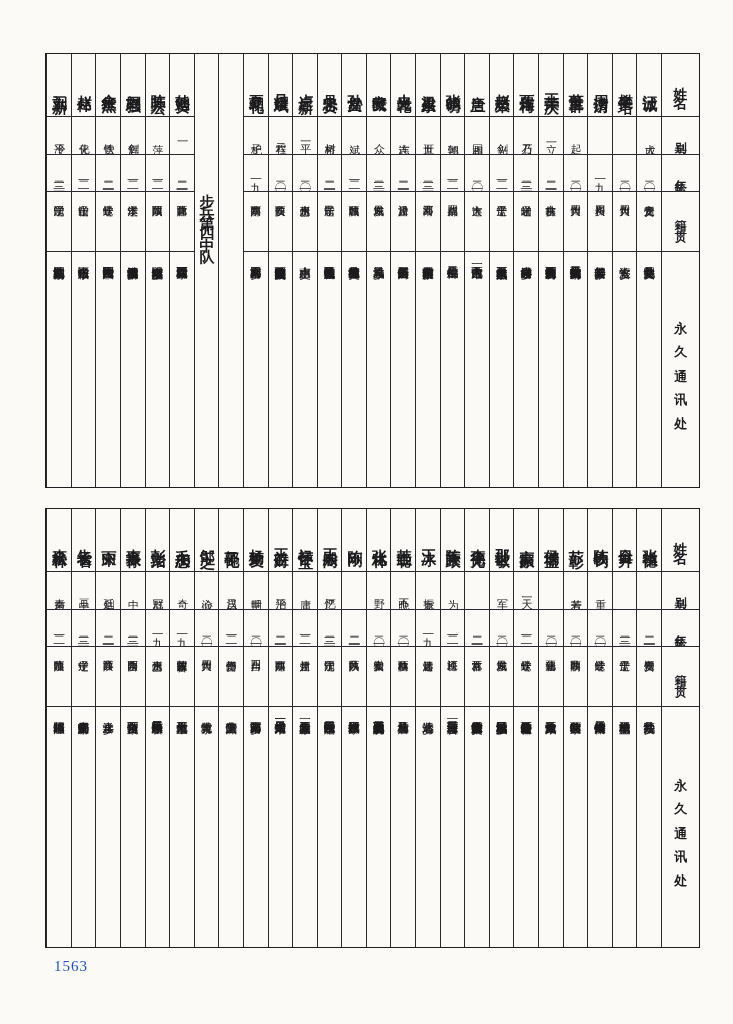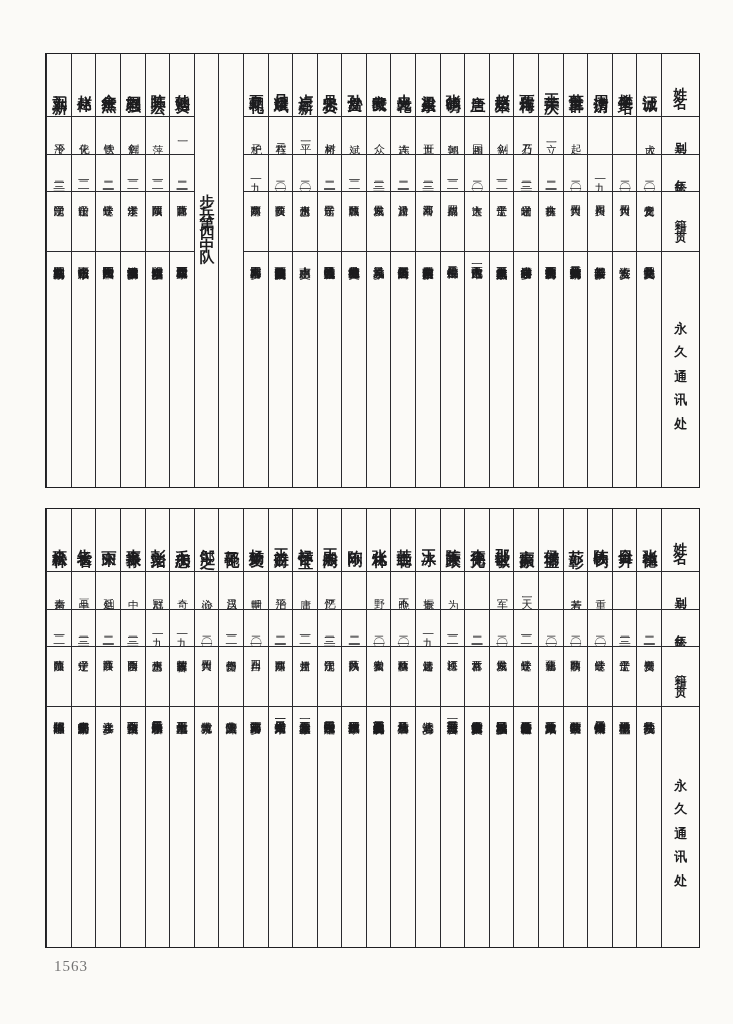--- a/index.html
+++ b/index.html
@@ -23,21 +23,21 @@
   .hdr-col .cell{font-family:"DejaVu Sans","Liberation Sans",sans-serif;font-weight:700;}
   .h-name{height:62px;font-size:14px;letter-spacing:9px;}
   .h-alias{height:38px;font-size:12px;letter-spacing:4px;}
   .h-age{height:37px;font-size:12px;letter-spacing:4px;}
   .h-origin{height:60px;font-size:12px;letter-spacing:12px;}
   .h-addr{flex:1;font-size:13px;letter-spacing:24px;justify-content:center;}
   .div-col .divcell{writing-mode:vertical-rl;text-orientation:upright;height:100%;
         display:flex;justify-content:flex-start;align-items:center;box-sizing:border-box;}
   .div-label{padding-top:128px;font-family:"DejaVu Sans","Liberation Sans",sans-serif;
         font-weight:700;font-size:15px;letter-spacing:11px;}
-  .page-number{position:absolute;left:54px;top:958px;font-size:15px;letter-spacing:1px;color:#737373;}
+  .page-number{position:absolute;left:54px;top:958px;font-size:15px;letter-spacing:1px;color:#1d4ed8;}
 </style>
 </head>
 <body>
 
 <div class="page">
 
   <div class="roster" id="table-0">
     <div class="col hdr-col">
       <div class="cell h-name">姓名</div>
       <div class="cell h-alias">别号</div>

